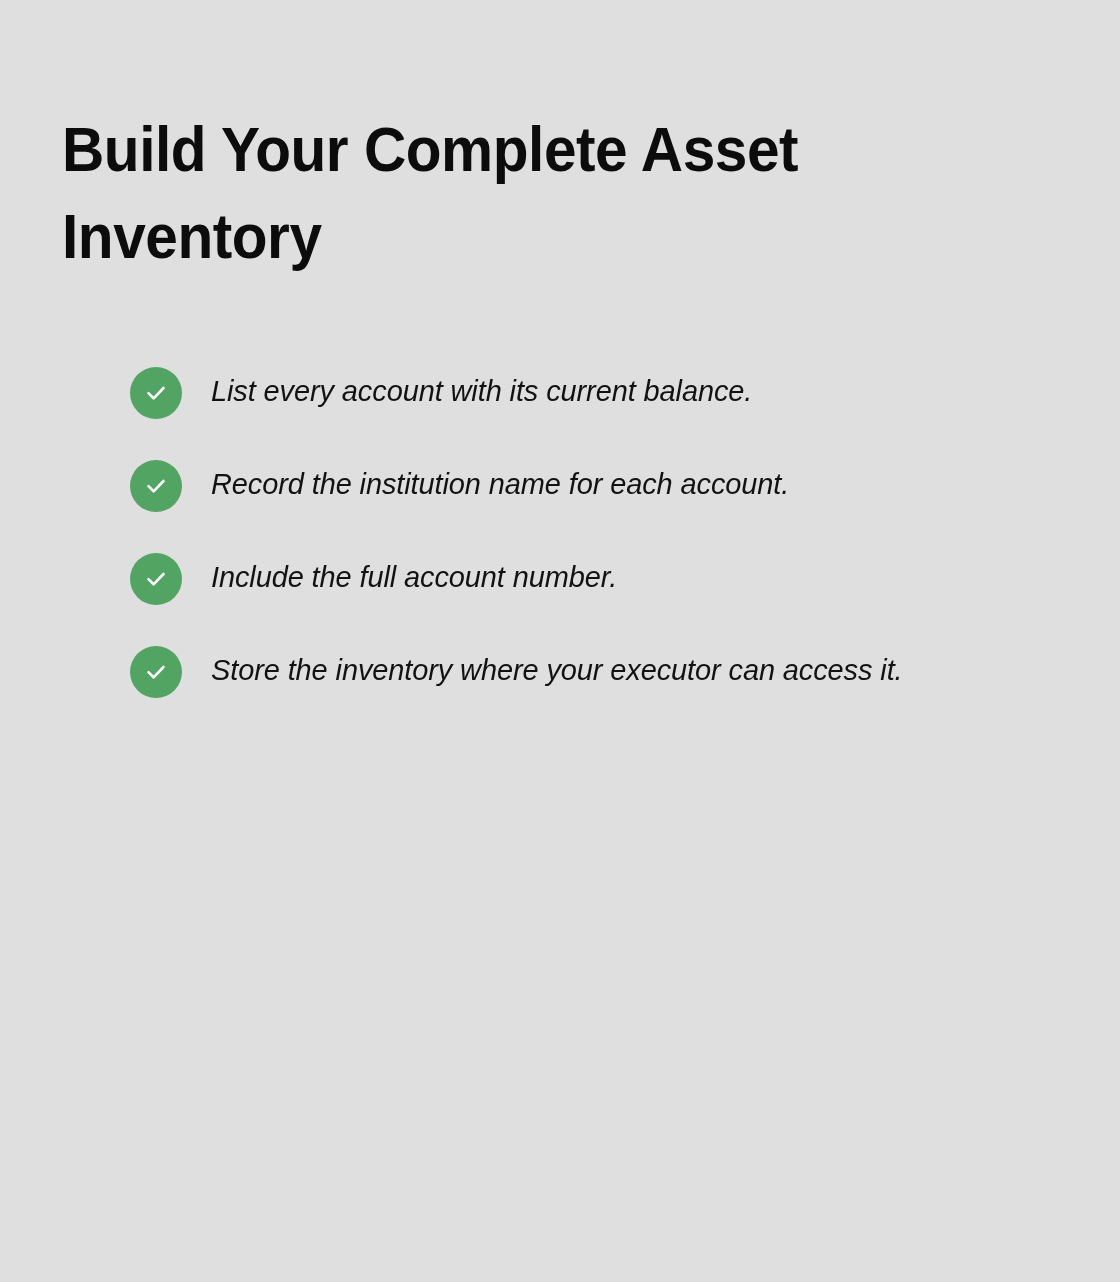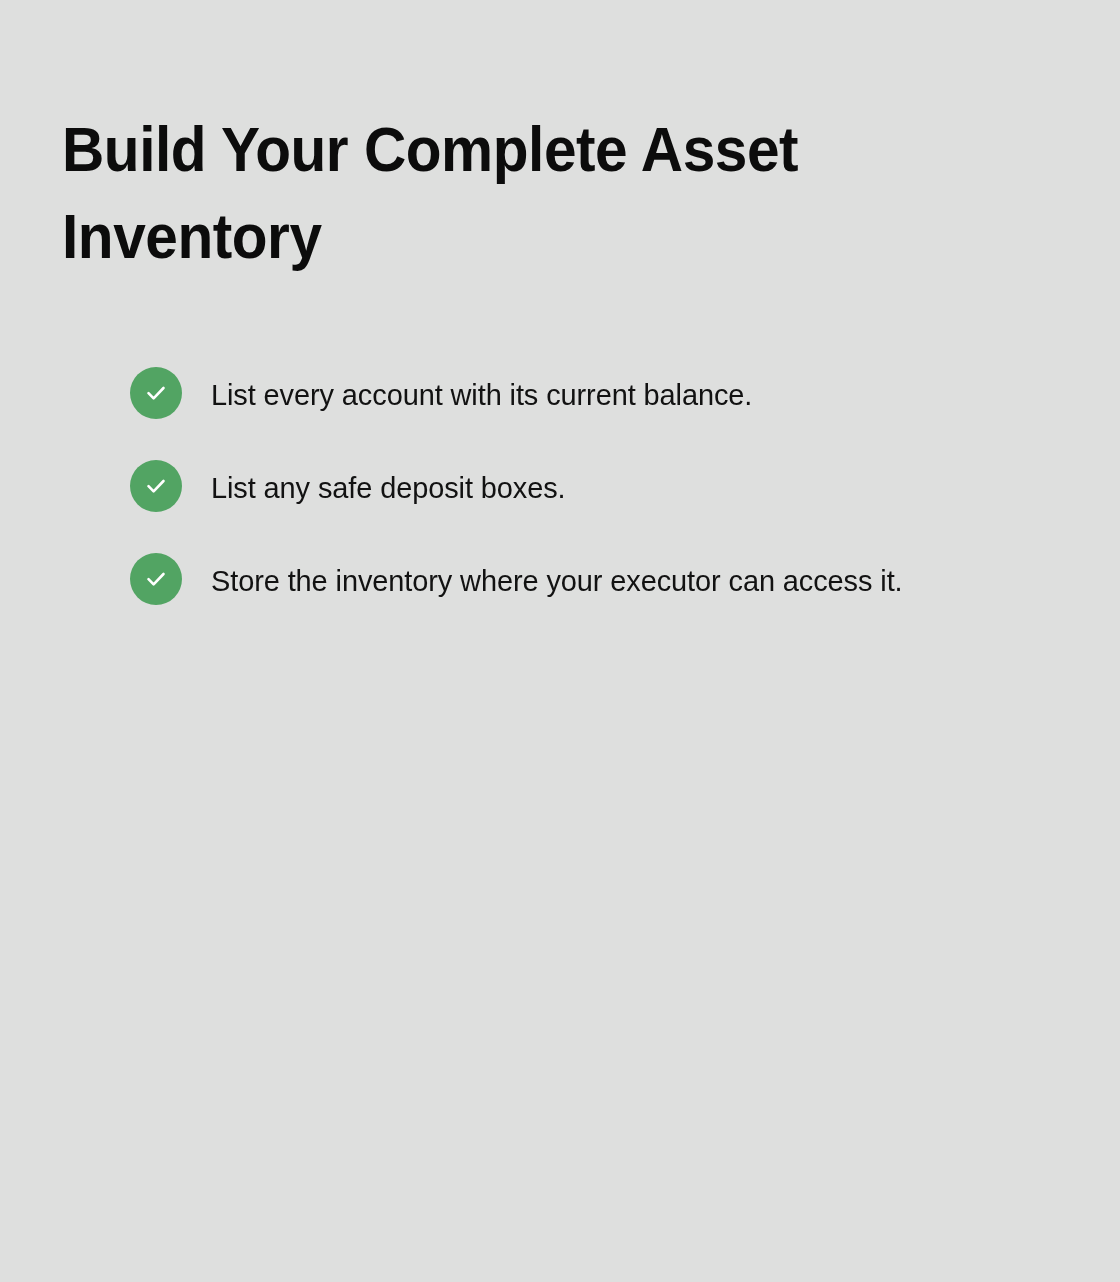--- a/index.html
+++ b/index.html
@@ -40,22 +40,23 @@
     position: absolute;
     left: 130px;
     top: 366px;
     width: 930px;
     margin: 0;
     padding: 0;
     list-style: none;
   }
   .check-item {
     display: flex;
-    align-items: center;
+    align-items: flex-start;
     margin: 0 0 40px 0;
+    font-style: italic;
   }
   .check-item:last-child {
     margin-bottom: 0;
     margin-top: 36px;
   }
   .check-badge {
     flex: 0 0 auto;
     width: 52px;
     height: 52px;
     border-radius: 50%;
@@ -99,33 +100,41 @@
 
     <li class="check-item">
       <span class="check-badge">
         <svg viewBox="0 0 28 28" aria-hidden="true">
           <polyline points="6.5,14.2 11.6,19.3 21.5,9.0" fill="none" stroke="#ffffff" stroke-width="2.6" stroke-linecap="round" stroke-linejoin="round"></polyline>
         </svg>
       </span>
       <span class="check-text">List every account with its current balance.</span>
     </li>
 
-
-
-
-
+    <li class="check-item">
+      <span class="check-badge">
+        <svg viewBox="0 0 28 28" aria-hidden="true">
+          <polyline points="6.5,14.2 11.6,19.3 21.5,9.0" fill="none" stroke="#ffffff" stroke-width="2.6" stroke-linecap="round" stroke-linejoin="round"></polyline>
+        </svg>
+      </span>
+      <span class="check-text">Record the institution name for each account.</span>
+    </li>
 
     <li class="check-item">
       <span class="check-badge">
         <svg viewBox="0 0 28 28" aria-hidden="true">
           <polyline points="6.5,14.2 11.6,19.3 21.5,9.0" fill="none" stroke="#ffffff" stroke-width="2.6" stroke-linecap="round" stroke-linejoin="round"></polyline>
         </svg>
       </span>
-      <span class="check-text">List any safe deposit boxes.</span>
+      <span class="check-text">Include the full account number.</span>
     </li>
+
+
+
+
 
 
     <li class="check-item">
       <span class="check-badge">
         <svg viewBox="0 0 28 28" aria-hidden="true">
           <polyline points="6.5,14.2 11.6,19.3 21.5,9.0" fill="none" stroke="#ffffff" stroke-width="2.6" stroke-linecap="round" stroke-linejoin="round"></polyline>
         </svg>
       </span>
       <span class="check-text">Store the inventory where your executor can access it.</span>
     </li>

